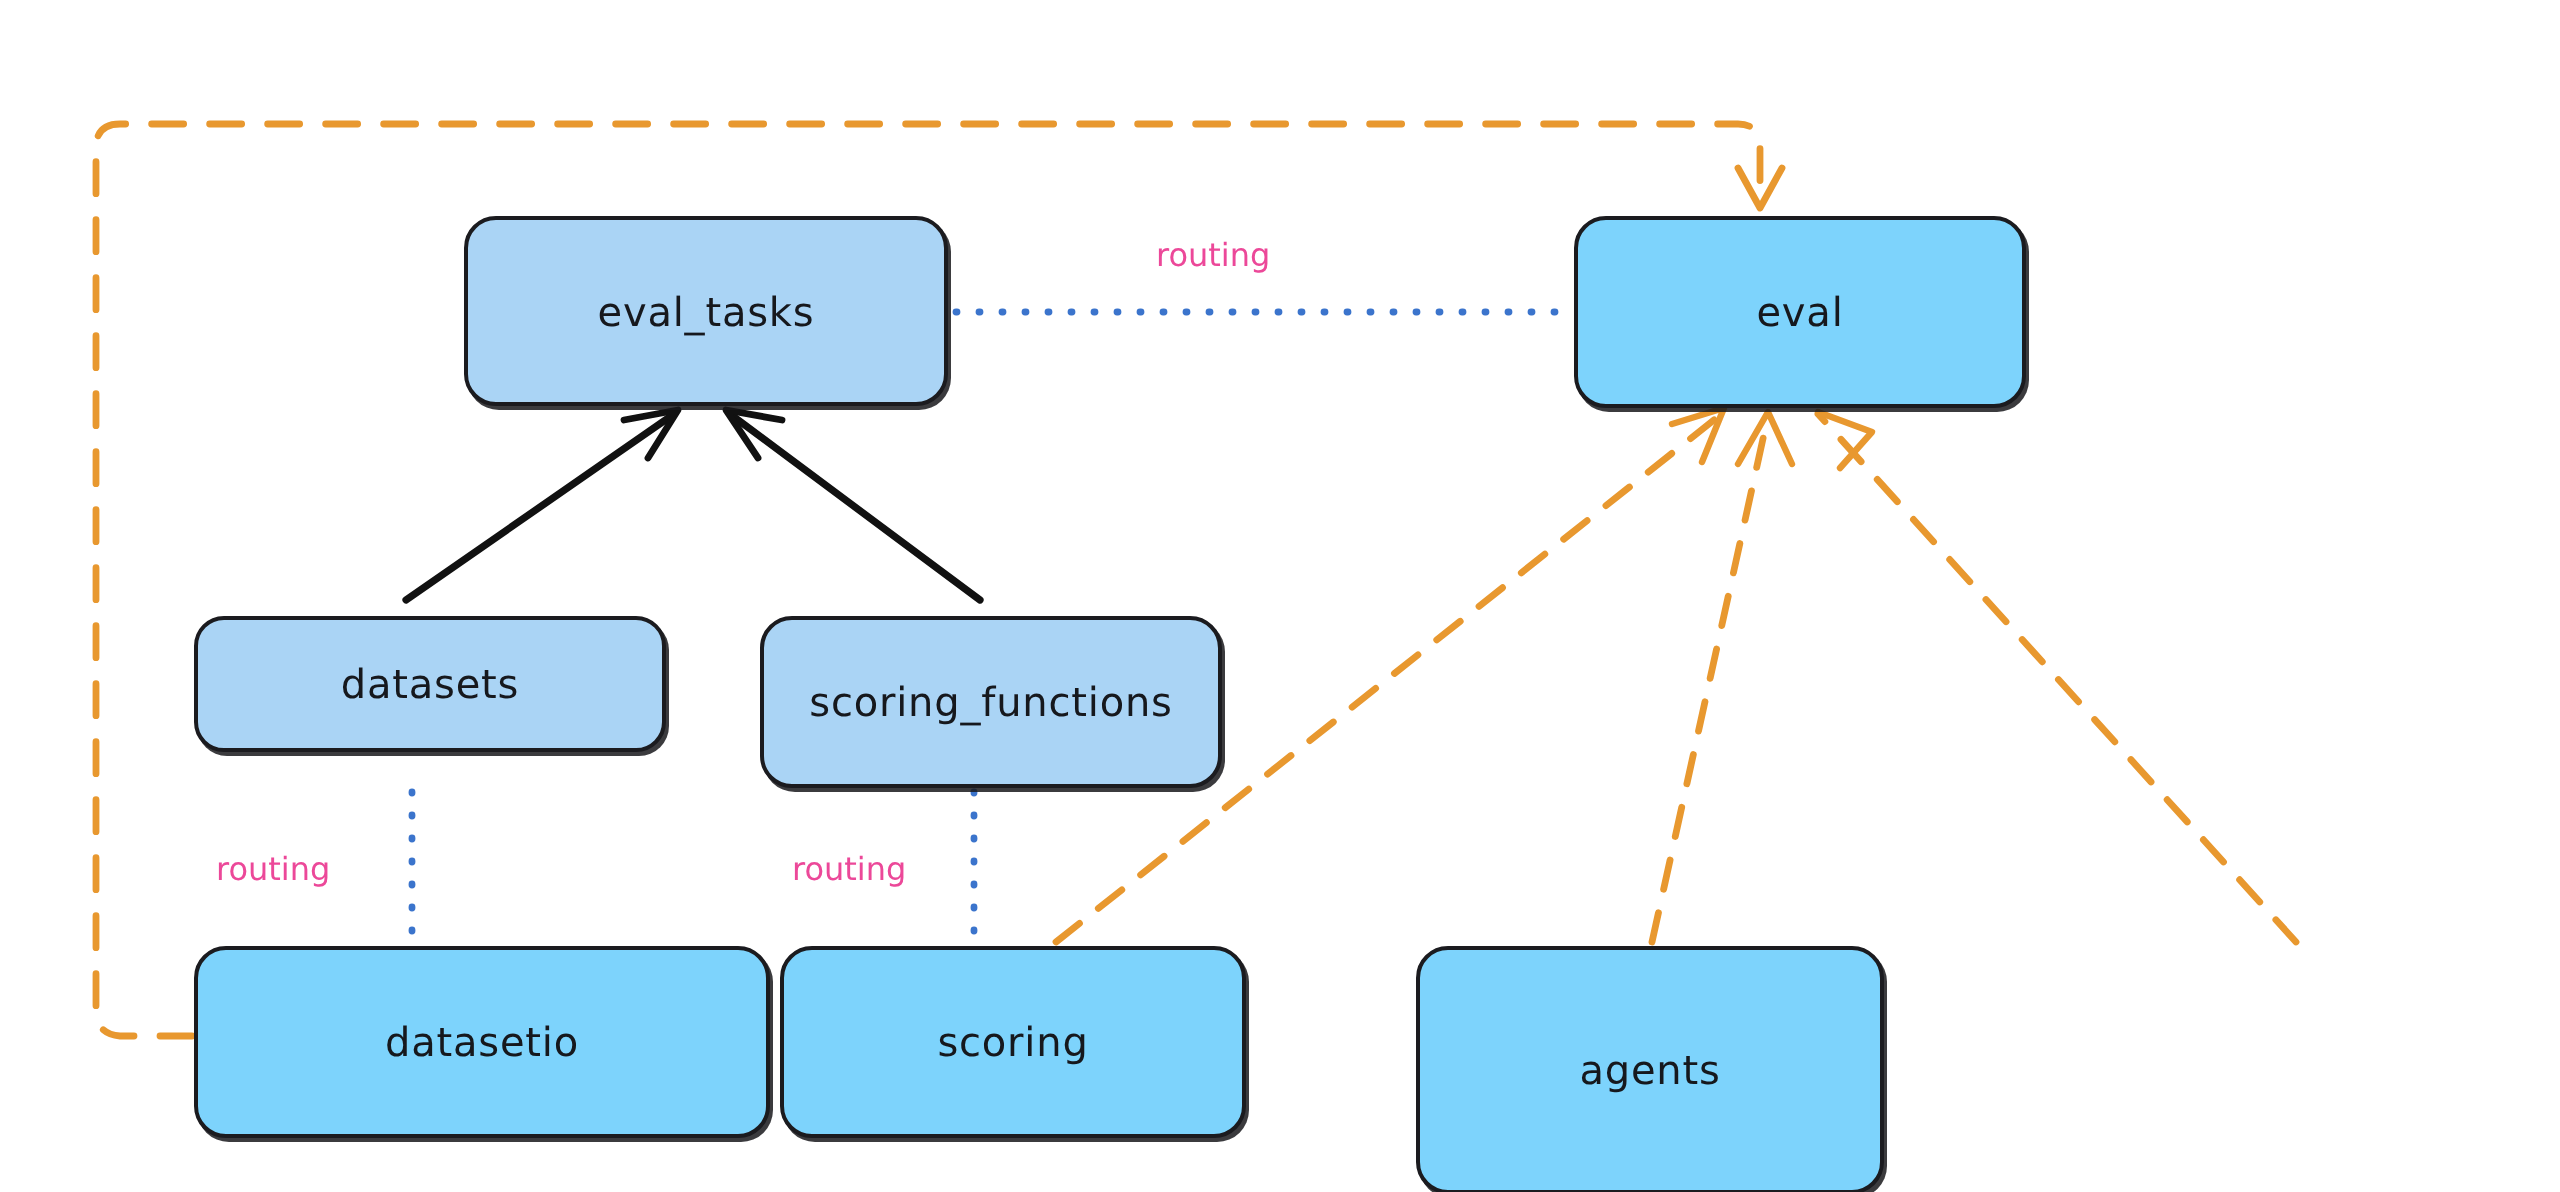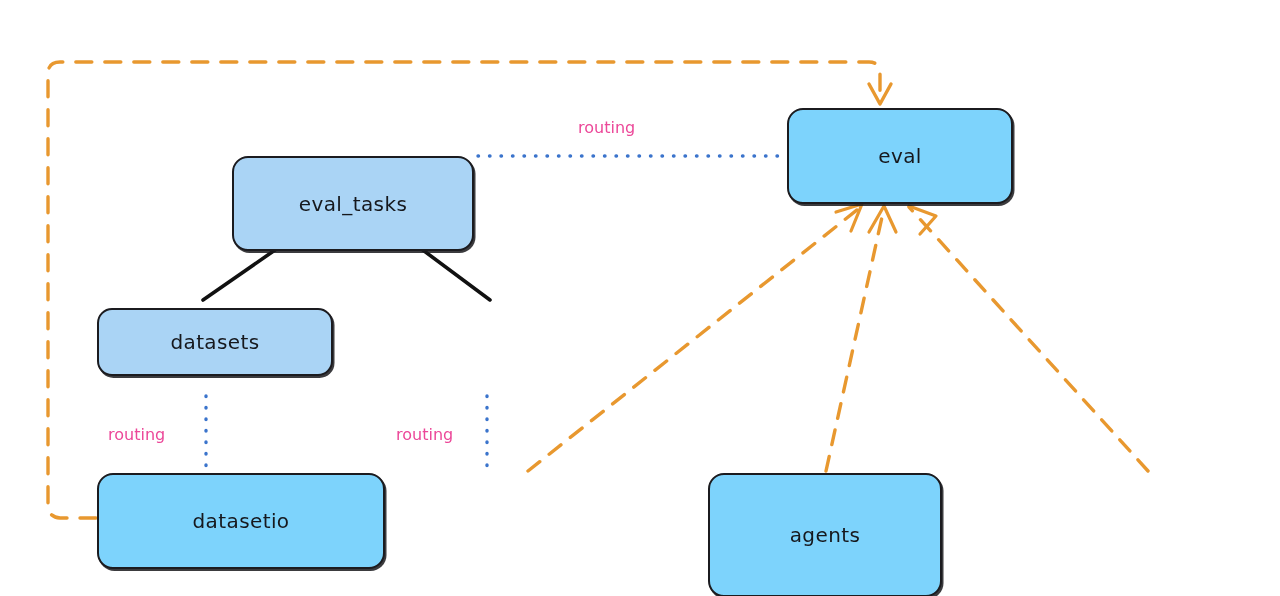--- a/index.html
+++ b/index.html
@@ -79,37 +79,43 @@
 
     <line x1="487" y1="396" x2="487" y2="471" stroke="#3b74cc" stroke-width="3.4" stroke-dasharray="0.5 11" stroke-linecap="round"></line>
 
     <path d="M 203 300 L 337 207" fill="none" stroke="#111111" stroke-width="3.6" stroke-linecap="round"></path>
     <path d="M 312 210 L 339 205 L 324 229" fill="none" stroke="#111111" stroke-width="3.4" stroke-linecap="round" stroke-linejoin="round"></path>
 
     <path d="M 490 300 L 365 207" fill="none" stroke="#111111" stroke-width="3.6" stroke-linecap="round"></path>
     <path d="M 391 210 L 363 205 L 379 229" fill="none" stroke="#111111" stroke-width="3.4" stroke-linecap="round" stroke-linejoin="round"></path>
   </svg>
 
-  <div class="node blue" style="left:232px; top:108px; width:242px; height:95px;margin-top:48px;">
+  <div class="node blue" style="left:232px; top:108px; width:242px; height:95px;">
     <span class="label">eval_tasks</span>
   </div>
 
   <div class="node green" style="left:787px; top:108px; width:226px; height:96px;">
     <span class="label">eval</span>
   </div>
 
   <div class="node blue" style="left:97px; top:308px; width:236px; height:68px;border-radius:15px;">
     <span class="label">datasets</span>
   </div>
 
+  <div class="node blue" style="left:380px; top:308px; width:231px; height:86px;">
+    <span class="label">scoring_functions</span>
+  </div>
 
   <div class="node green" style="left:97px; top:473px; width:288px; height:96px;">
     <span class="label">datasetio</span>
   </div>
 
+  <div class="node green" style="left:390px; top:473px; width:233px; height:96px;">
+    <span class="label">scoring</span>
+  </div>
 
   <div class="node green" style="left:708px; top:473px; width:234px; height:124px;">
     <span class="label">agents</span>
   </div>
 
 
   <div class="edge-label" style="left:578px; top:118px;">routing</div>
 
   <div class="edge-label" style="left:108px; top:425px;">routing</div>
 

